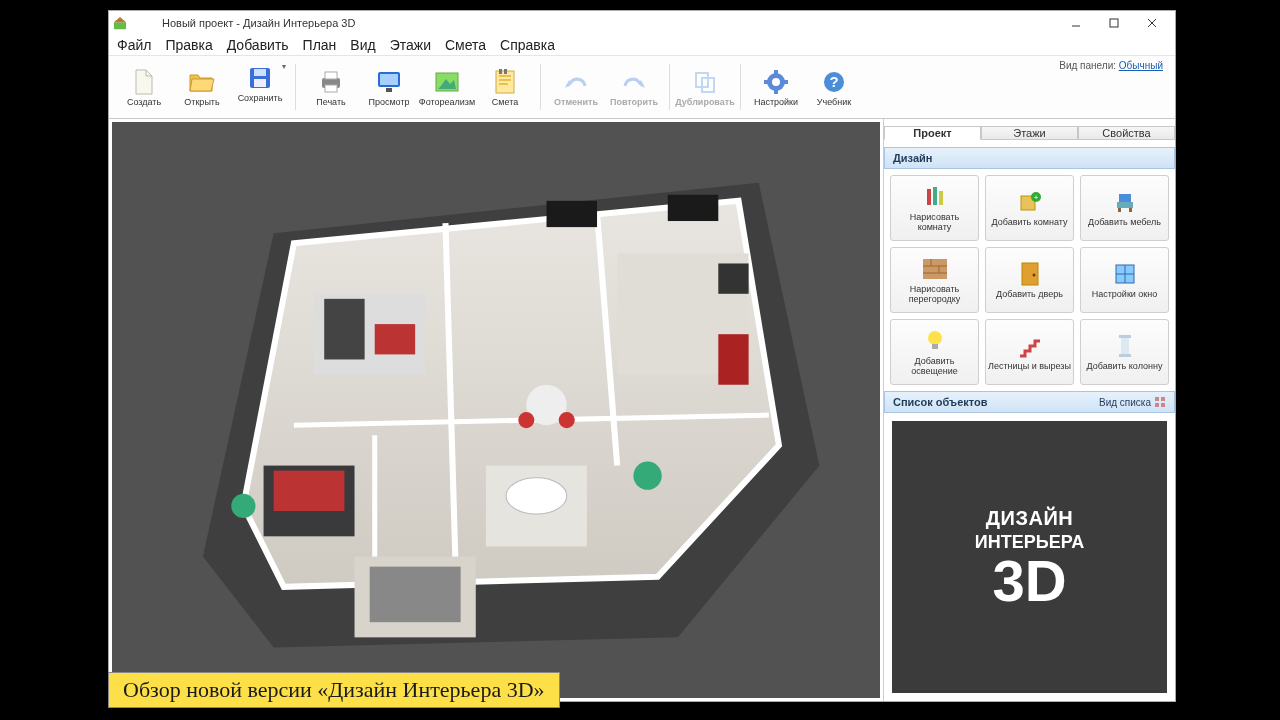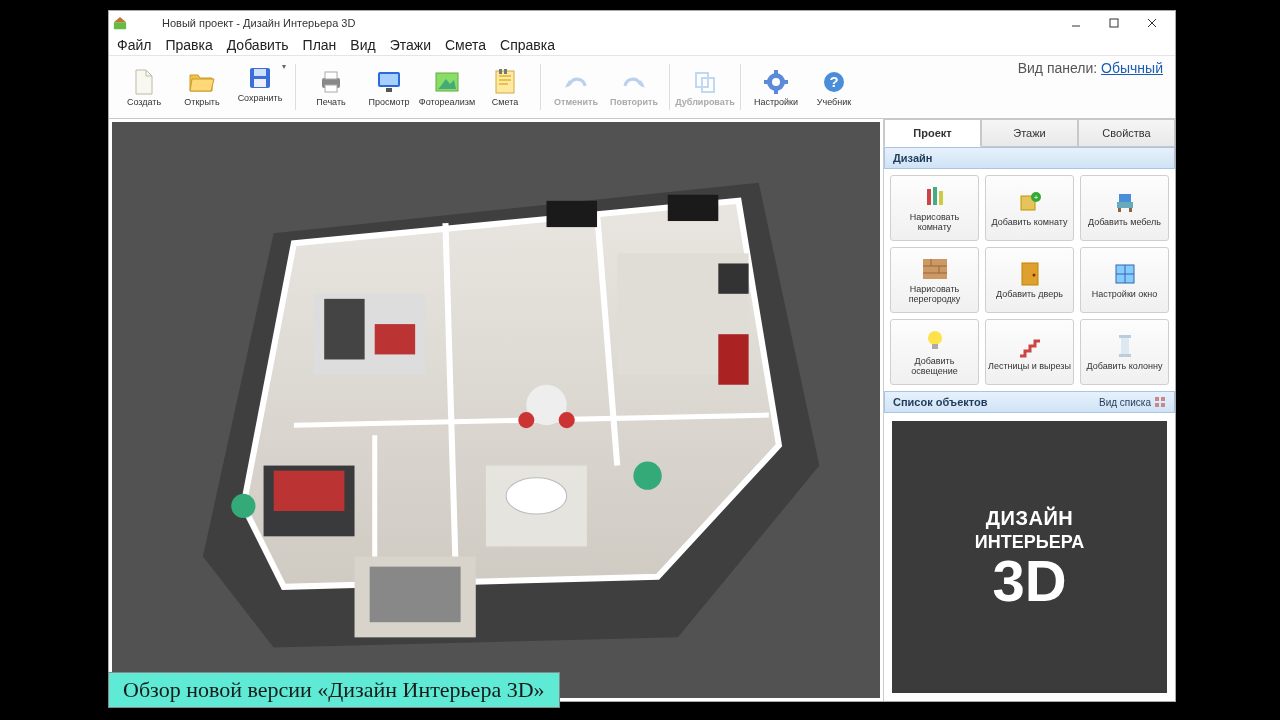--- a/index.html
+++ b/index.html
@@ -10,40 +10,40 @@
 .titlebar .title { flex: 1; color: #333; }
 .win-controls { display: flex; gap: 0; }
 .win-btn { width: 38px; height: 22px; display: flex; align-items: center; justify-content: center; color: #555; }
 .menubar { height: 20px; display: flex; align-items: center; padding: 0 8px; gap: 14px; font-size: 14px; color: #222; }
 .toolbar { height: 64px; border-top: 1px solid #e5e5e5; border-bottom: 1px solid #c8c8c8; display: flex; align-items: center; padding: 0 6px; background: #fdfdfd; }
 .tbtn { width: 58px; height: 56px; display: flex; flex-direction: column; align-items: center; justify-content: center; font-size: 9px; color: #333; border-radius: 3px; text-align: center; line-height: 1; }
 .tbtn .ico { width: 28px; height: 28px; margin-bottom: 2px; display: flex; align-items: center; justify-content: center; }
 .tbtn.disabled { color: #aaa; font-weight: bold; }
 .tbtn.disabled svg { opacity: .4; }
 .tsep { width: 1px; height: 46px; background: #ddd; margin: 0 6px; }
-.panel-mode { margin-left: auto; font-size: 14px; color: #555; align-self: flex-start; margin-top: 4px; padding-right: 6px; }
+.panel-mode { margin-left: auto; font-size: 10px; color: #555; align-self: flex-start; margin-top: 4px; padding-right: 6px; }
 .panel-mode a { color: #1a5eb3; text-decoration: underline; }
 .main { flex: 1; display: flex; min-height: 0; }
 .viewport { flex: 1; background: #525252; position: relative; margin: 3px; }
 .floorplan { position: absolute; inset: 0; }
 .side { width: 292px; display: flex; flex-direction: column; border-left: 1px solid #ccc; }
-.tabs { display: flex; height: 28px; }
+.tabs { display: flex; height: 28px; align-items: center; }
 .tab { flex: 1; border: 1px solid #c8c8c8; background: linear-gradient(#f6f6f6,#e9e9e9); font-size: 11px; display: flex; align-items: center; justify-content: center; color: #333; }
 .tab.active { background: #fff; border-bottom-color: #fff; font-weight: 600; }
 .section-h { background: linear-gradient(#e7f1fb,#cfe3f6); border: 1px solid #a9c5e2; color: #1f3b5a; font-size: 11px; font-weight: bold; padding: 4px 8px; display:flex; align-items:center; justify-content: space-between; }
 .section-h .mini { font-weight: normal; font-size: 10px; display:flex; align-items:center; gap:3px; }
 .grid3 { display: grid; grid-template-columns: repeat(3,1fr); gap: 6px; padding: 6px; }
 .card { border: 1px solid #cfcfcf; border-radius: 3px; background: linear-gradient(#fdfdfd,#f0f0f0); height: 66px; display: flex; flex-direction: column; align-items: center; justify-content: center; font-size: 9px; color: #333; text-align: center; line-height: 1.1; padding: 2px; }
 .card .ci { width: 26px; height: 26px; margin-bottom: 3px; display:flex; align-items:center; justify-content:center; }
 .promo-area { flex:1; padding: 8px; display:flex; }
 .promo { flex:1; background: #3b3b3b; color:#fff; display:flex; flex-direction:column; align-items:center; justify-content:center; font-weight: 800; gap: 2px; }
 .promo .l1 { font-size: 20px; letter-spacing:.5px; }
 .promo .l2 { font-size: 18px; }
 .promo .l3 { font-size: 58px; line-height: .9; }
-.caption { position: absolute; left: 108px; bottom: 12px; background: #5eead4; border: 1px solid #888; padding: 4px 14px; font-size: 22px; color: #1a1a1a; font-family: Georgia, serif; }
+.caption { position: absolute; left: 108px; bottom: 12px; background: #fde047; border: 1px solid #888; padding: 4px 14px; font-size: 22px; color: #1a1a1a; font-family: Georgia, serif; }
 .menu-item { cursor: default; }
 </style>
 </head>
 <body>
 
 <div class="letterbox">
 
   <div class="titlebar">
     <span class="app-icon">
       <svg viewBox="0 0 16 16">

